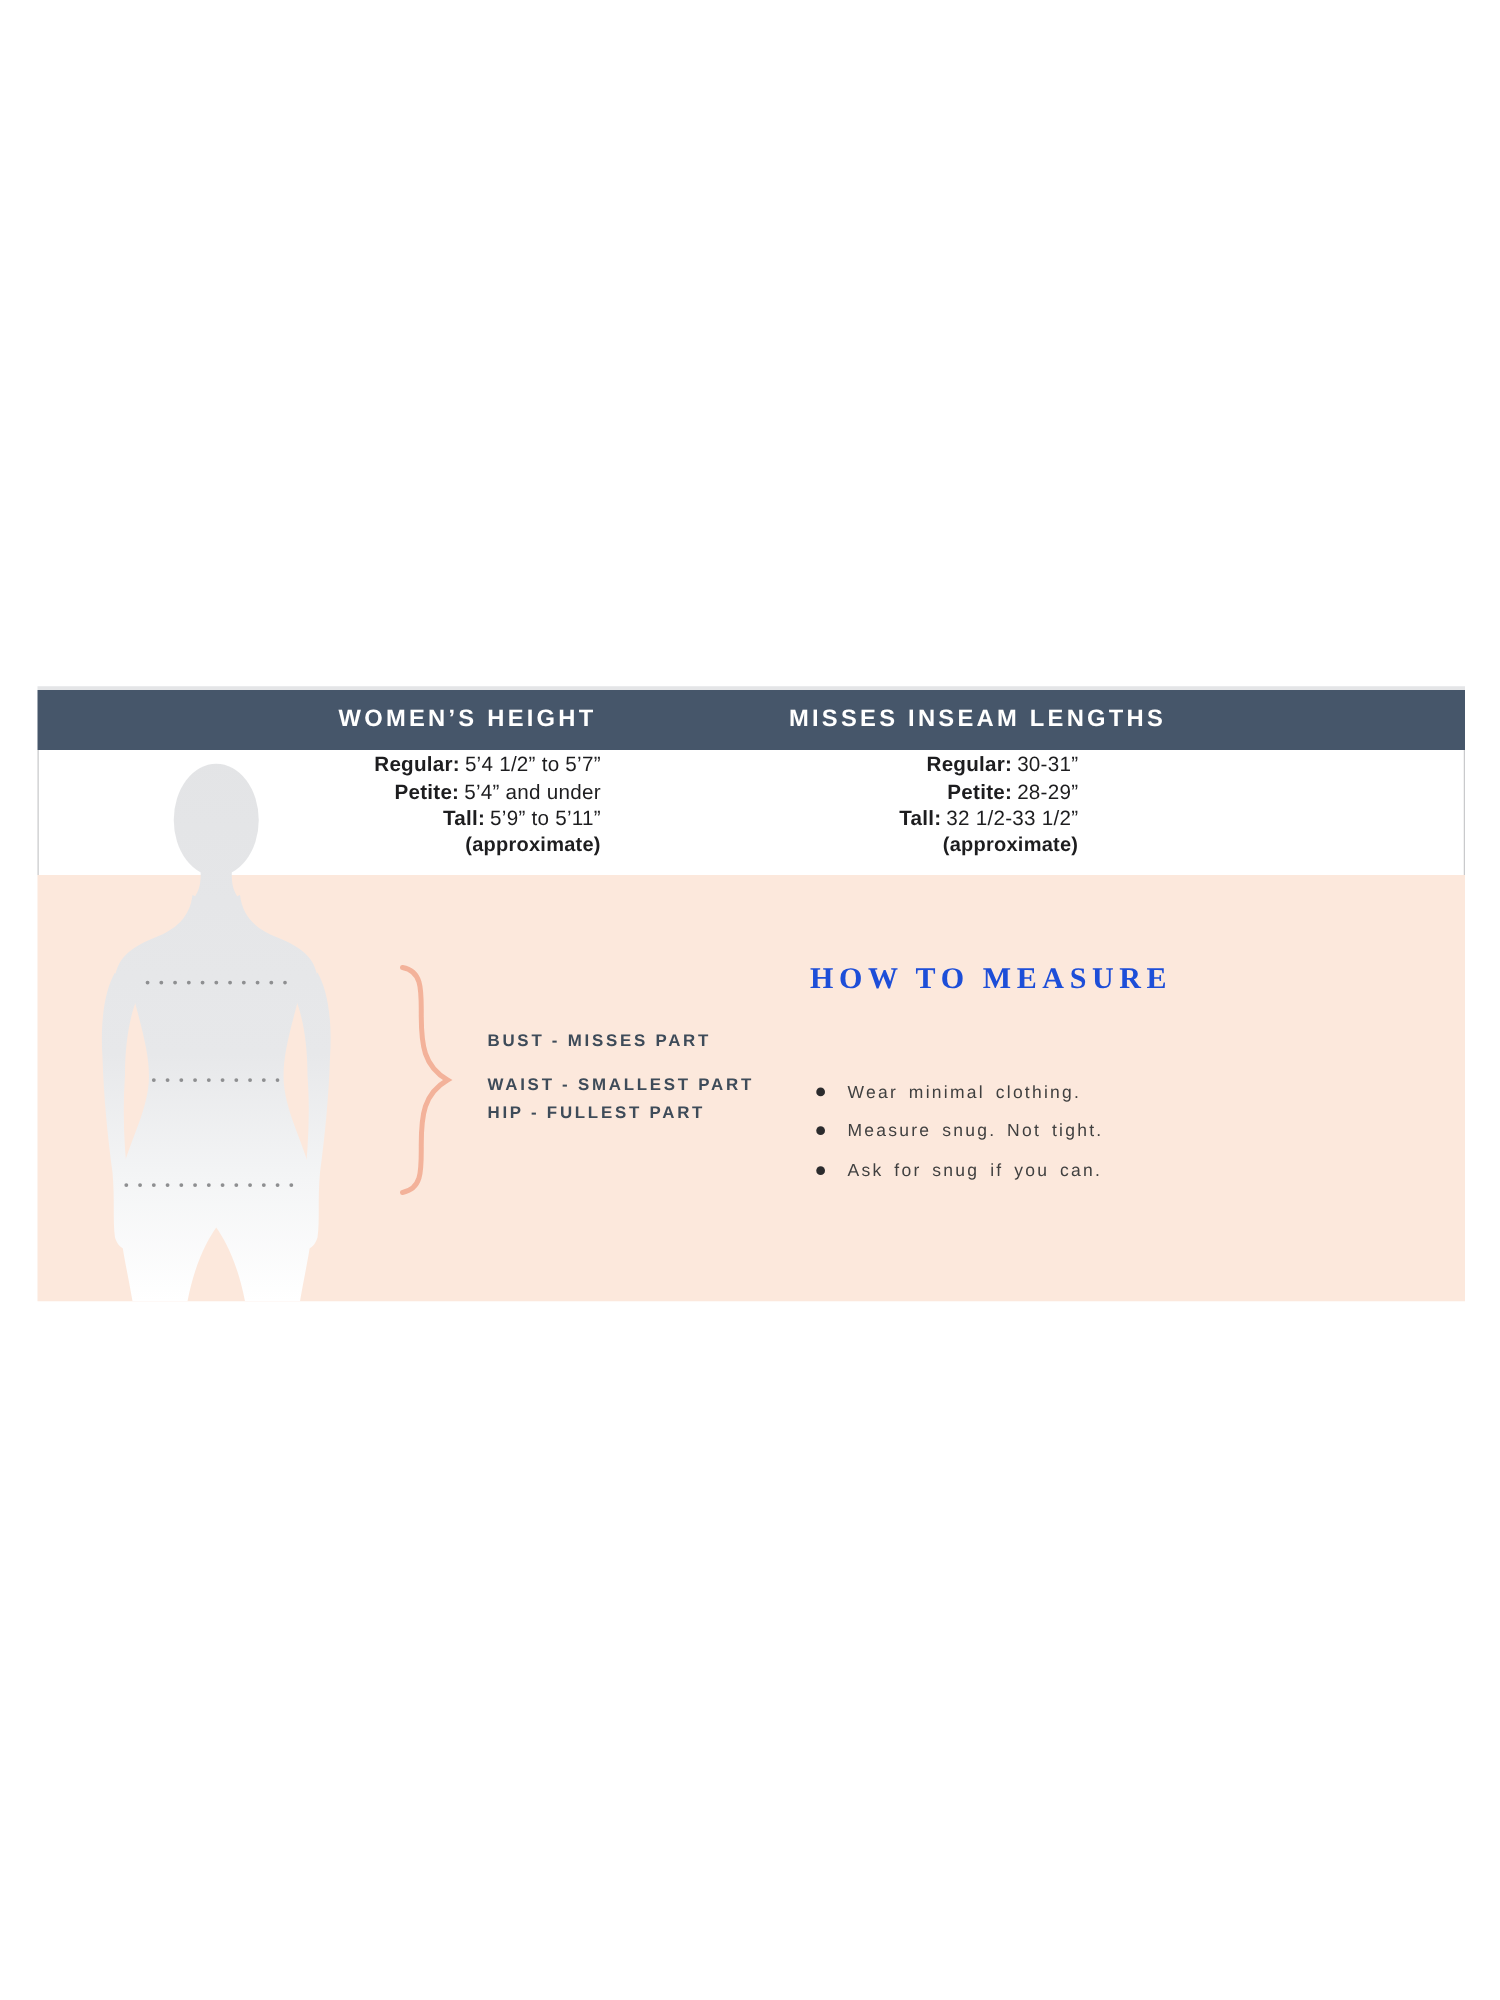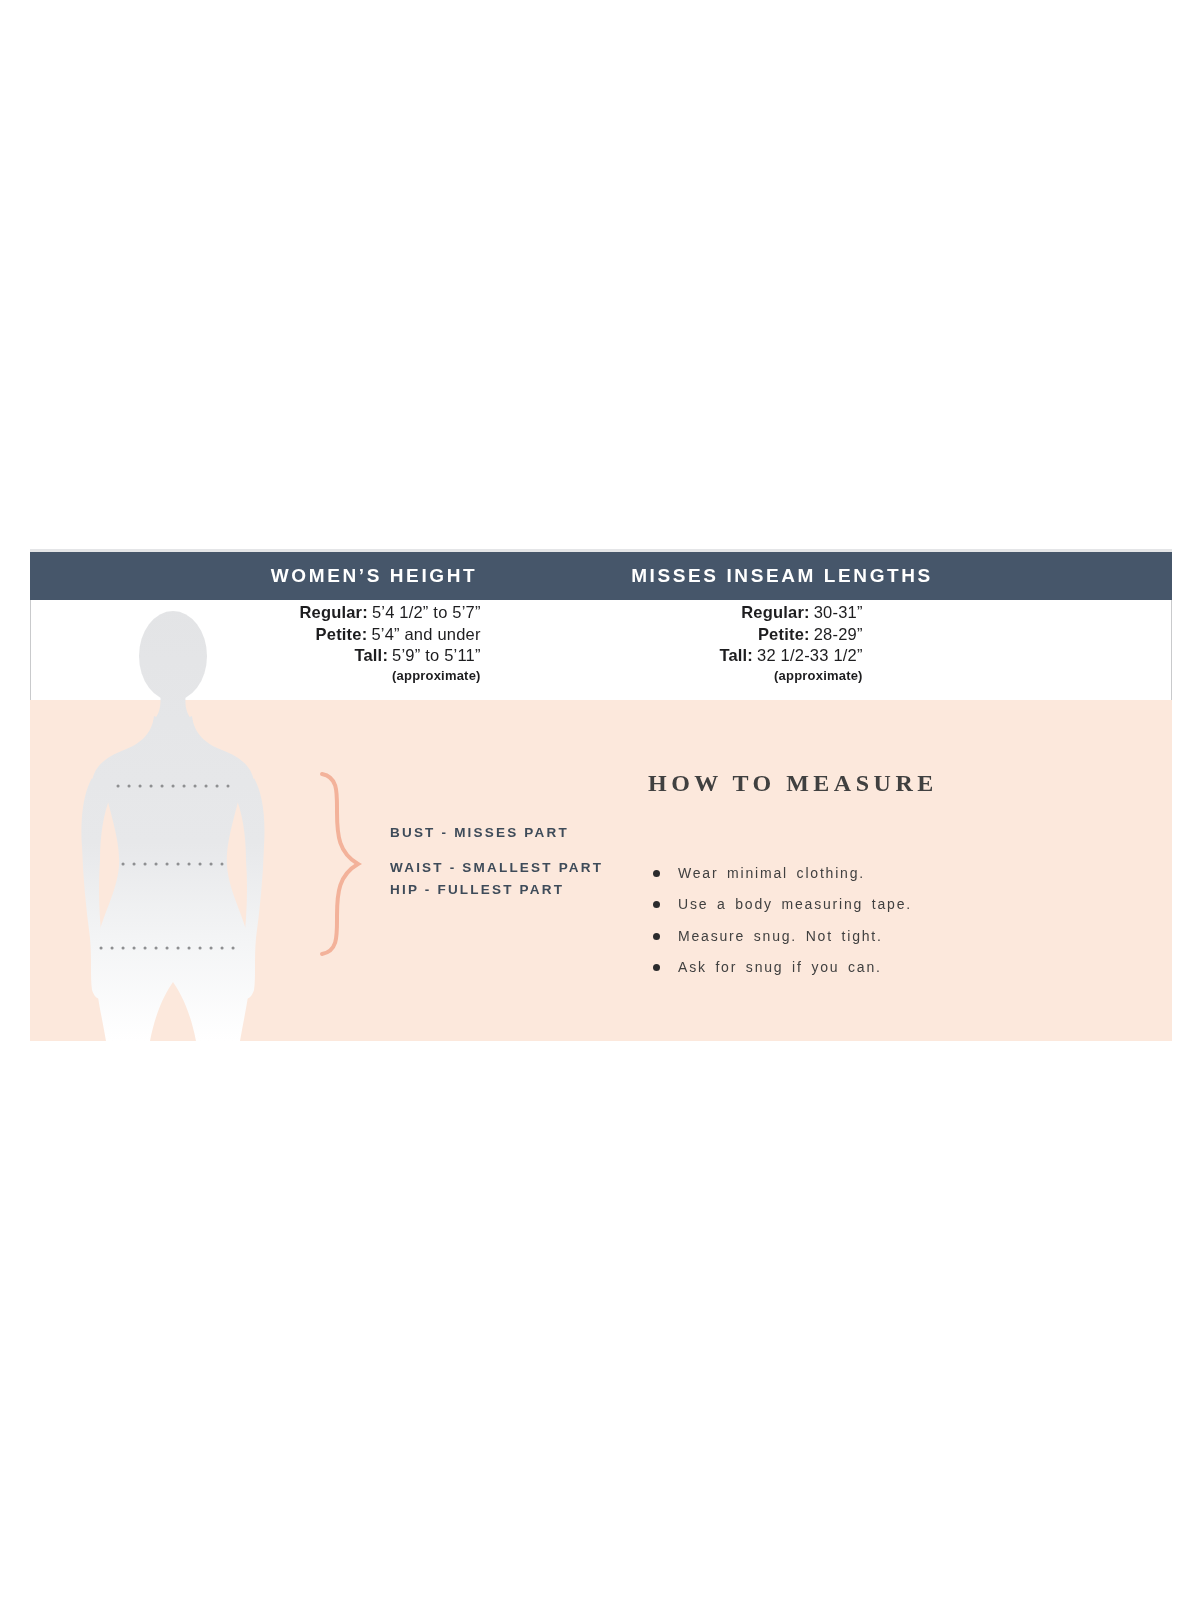--- a/index.html
+++ b/index.html
@@ -38,21 +38,21 @@
     border-left: 1px solid #c9cacc; border-right: 1px solid #c9cacc;
   }
   .spec {
     position: absolute; top: 2px; transform: translateX(-50%);
     text-align: right; color: #1d1d1f; white-space: nowrap;
   }
   .spec-height { left: 359px; }
   .spec-inseam { left: 760px; }
   .spec-line { font-size: 16.5px; line-height: 21.5px; letter-spacing: 0.2px; }
   .spec-line b { font-weight: 700; margin-right: 4px; }
-  .spec-note { font-size: 13px; font-weight: 600; margin-top: 1px; letter-spacing: 0.2px; }
+  .spec-note { font-size: 16px; font-weight: 600; margin-top: 1px; letter-spacing: 0.2px; }
   .pink-area {
     position: absolute; top: 151px; left: 0; right: 0; height: 341px;
     background: #fce8dc;
   }
   .figure-svg {
     position: absolute; left: 10px; top: 51px;
     width: 280px; height: 441px;
   }
   .brace-svg {
     position: absolute; left: 286px; top: 221px;
@@ -61,21 +61,21 @@
   .mlabel {
     position: absolute; left: 360px;
     color: #3e4b59; font-size: 13.5px; font-weight: 700;
     letter-spacing: 2.2px; white-space: nowrap;
   }
   .mlabel-bust  { top: 276px; }
   .mlabel-waist { top: 311px; }
   .mlabel-hip   { top: 333px; }
   .howto {
     position: absolute; left: 618px; top: 221px;
-    color: #404040;
+    color: #1d4ed8;
     font-family: "Liberation Serif", "DejaVu Serif", serif;
   }
   .howto-line1 {
     font-size: 24px; font-weight: 700; letter-spacing: 4.5px;
     white-space: nowrap;
   }
   .howto-line2 {
     font-size: 42px; font-weight: 700; letter-spacing: 8px;
     margin-top: -2px; white-space: nowrap;
   }
@@ -181,19 +181,18 @@
     <div class="mlabel mlabel-bust">BUST - MISSES PART</div>
     <div class="mlabel mlabel-waist">WAIST - SMALLEST PART</div>
     <div class="mlabel mlabel-hip">HIP - FULLEST PART</div>
 
     <div class="howto">
       <div class="howto-line1">HOW TO MEASURE</div>
     </div>
 
     <ul class="bullets">
       <li>Wear minimal clothing.</li>
-      <li>Use a body measuring tape.</li>
       <li>Measure snug. Not tight.</li>
       <li>Ask for snug if you can.</li>
     </ul>
 
   </div>
 </div>
 
 </body></html>

